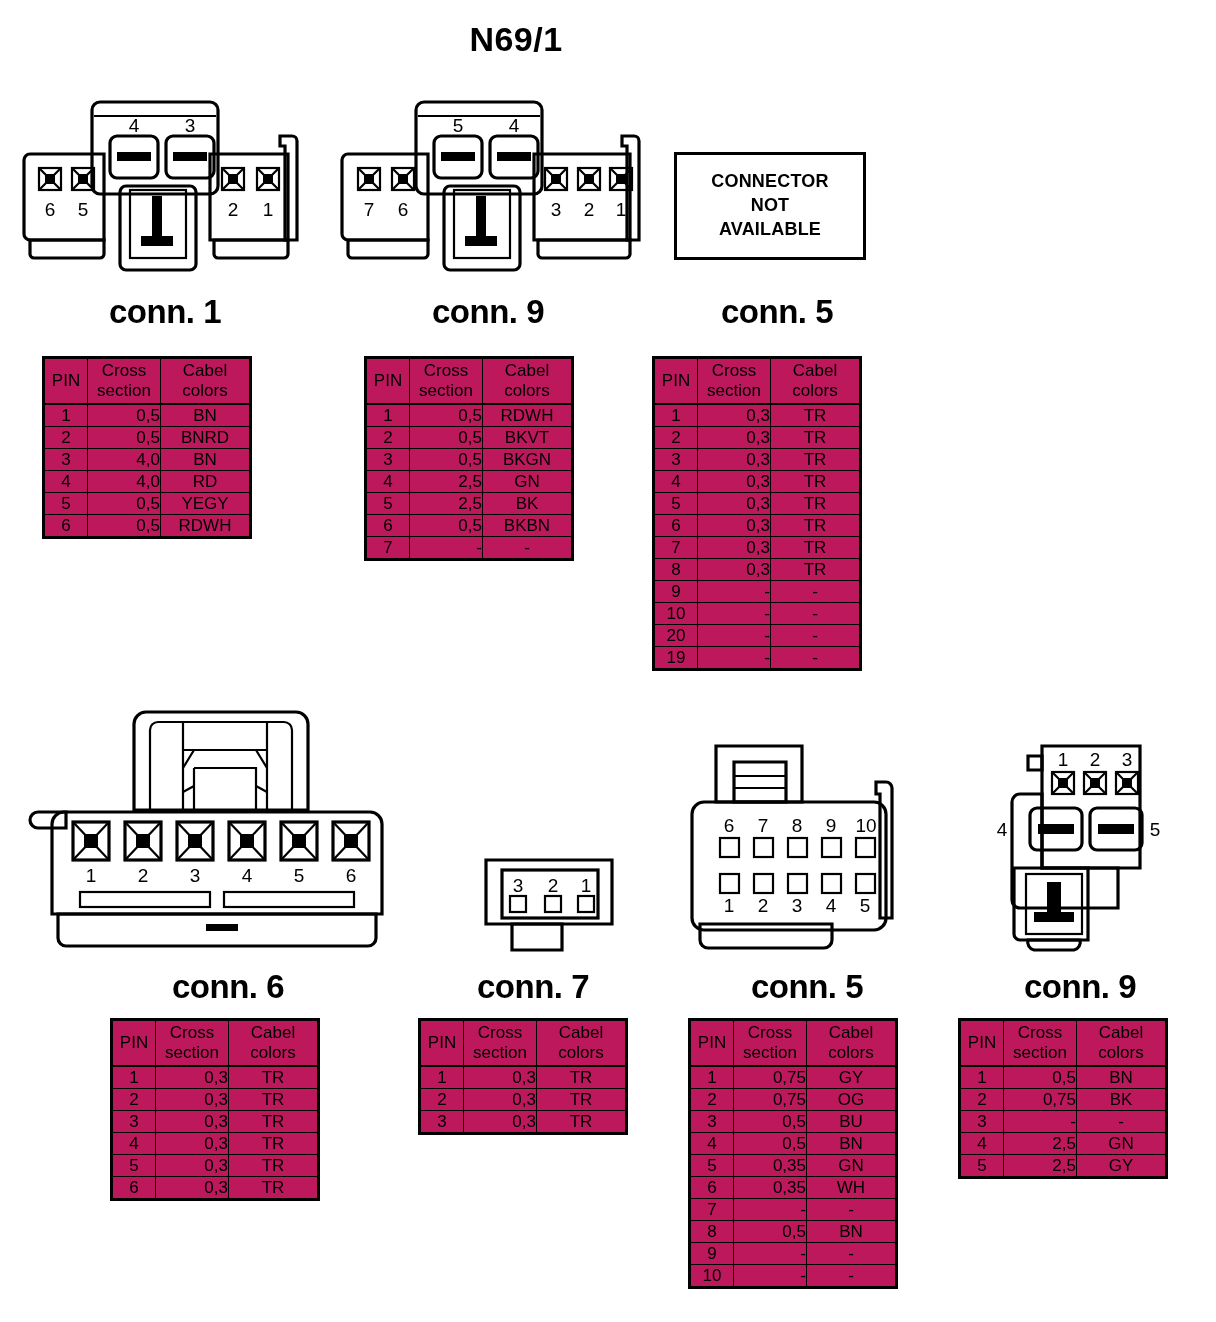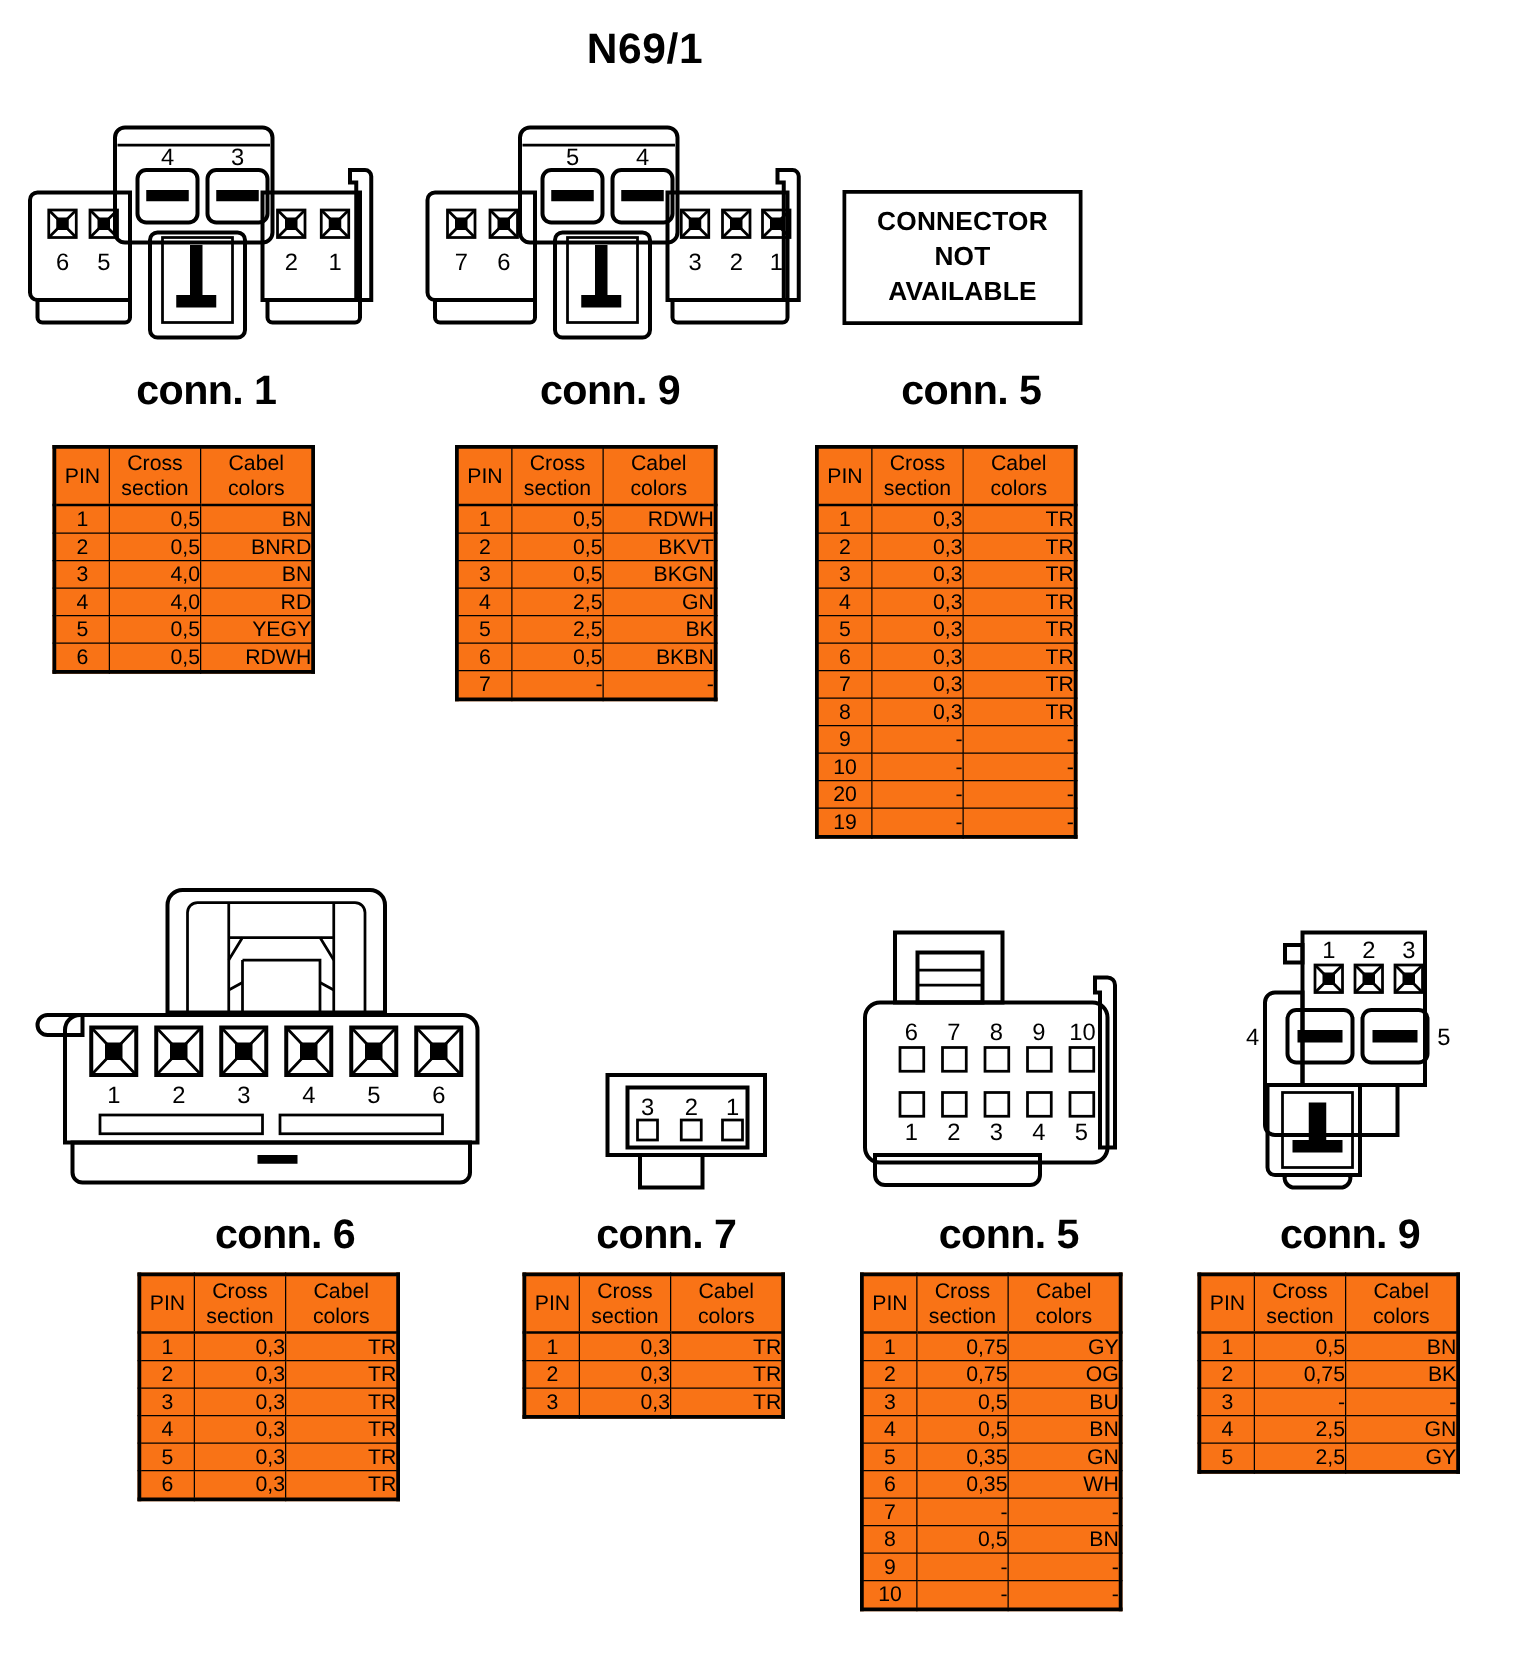--- a/index.html
+++ b/index.html
@@ -32,56 +32,56 @@
     font-weight: bold;
     letter-spacing: -0.5px;
     white-space: nowrap;
     margin-left: 24px;
   }
 
   
   .pin-table {
     border-collapse: collapse;
     border: 3px solid #000;
-    background: #f97316;
+    background: #be185d;
     font-size: 17px;
     line-height: 1.05;
   }
   .pin-table td, .pin-table th {
     border: 1.5px solid #000;
     padding: 0;
     font-weight: normal;
     vertical-align: middle;
   }
   .pin-table thead td {
     height: 44px;
     font-size: 17px;
     line-height: 1.15;
     border-bottom: 2.5px solid #000;
   }
   .pin-table tbody td { height: 21px; }
   .c-pin   { width: 42px;  text-align: center; }
   .c-cross { width: 72px;  text-align: right; padding-left: 4px; }
-  .c-col   { width: 88px;  text-align: right; padding-left: 5px; }
+  .c-col   { width: 88px;  text-align: center; padding-left: 5px; }
   .pin-table thead .c-pin,
   .pin-table thead .c-cross,
   .pin-table thead .c-col { text-align: center; padding-left: 0; }
   .hdr2 { display:block; }
 
   
   #cna-box {
     left: 674px; top: 152px;
     width: 192px; height: 108px;
     border: 3px solid #000;
     box-sizing: border-box;
     display: flex;
     flex-direction: column;
     align-items: center;
     justify-content: center;
-    font-size: 21px;
+    font-size: 18px;
     font-weight: bold;
     line-height: 1.32;
     text-align: center;
     letter-spacing: 0.2px;
   }
 
   
   svg.draw { display: block; }
   svg.draw .s  { fill: none; stroke: #000; stroke-width: 3.2; }
   svg.draw .s2 { fill: none; stroke: #000; stroke-width: 2.2; }

